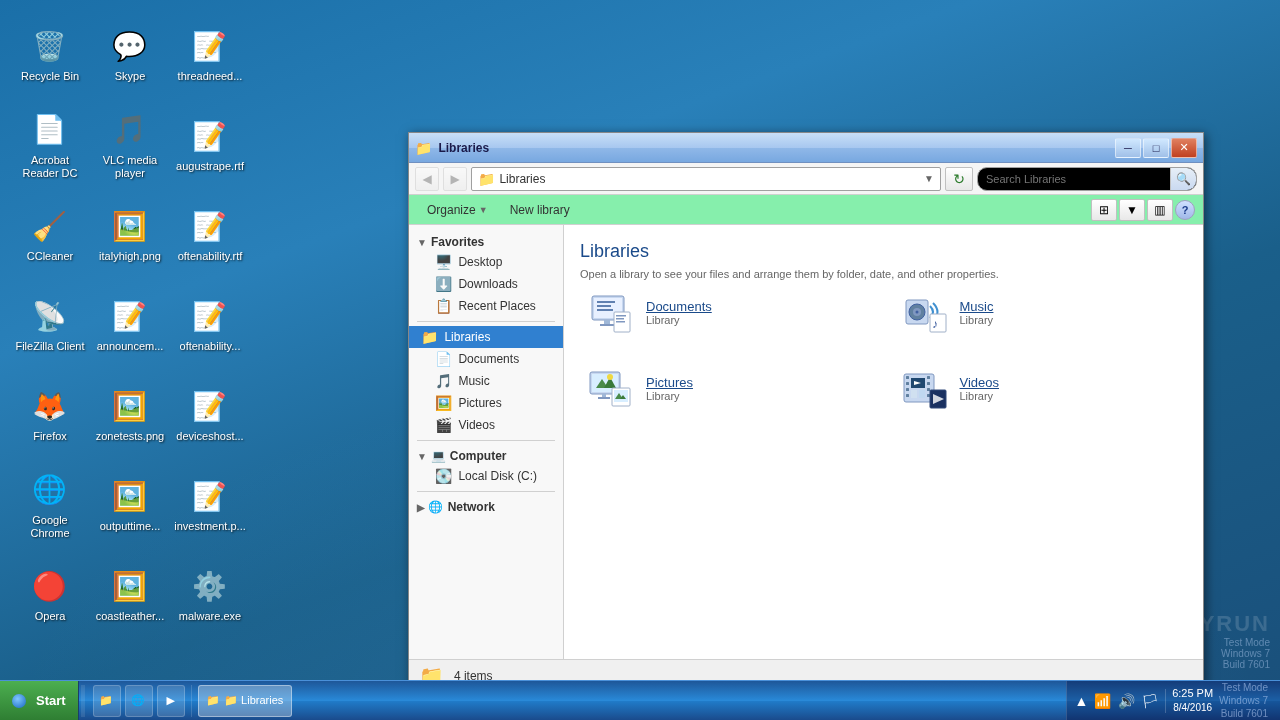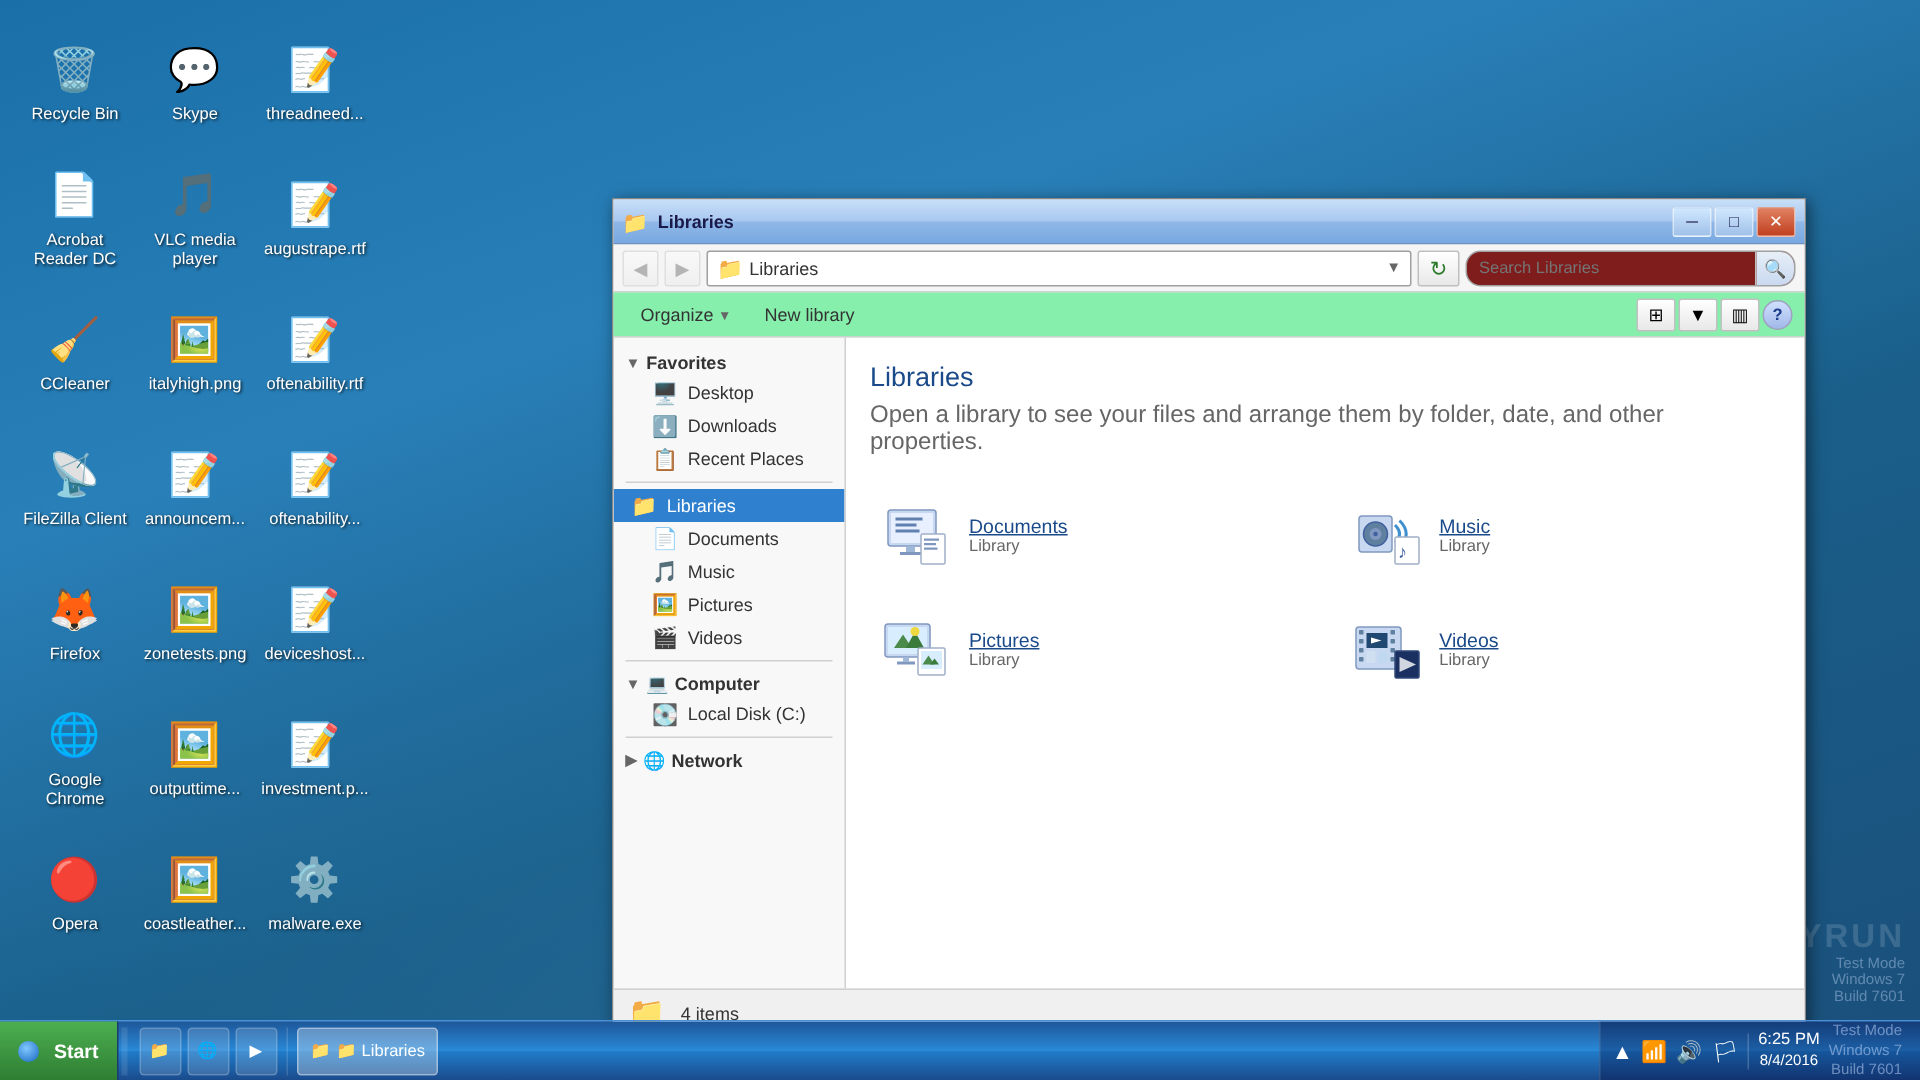--- a/index.html
+++ b/index.html
@@ -240,21 +240,21 @@
       font-size: 14px;
       color: #2a7a2a;
     }
     .search-box {
       width: 220px;
       height: 24px;
       border: 1px solid #a0a0a0;
       border-radius: 10px;
       display: flex;
       align-items: center;
-      background: #7f1d1d;
+      background: #000000;
       overflow: hidden;
     }
     .search-input {
       flex: 1;
       border: none;
       outline: none;
       padding: 0 8px;
       font-size: 11px;
       color: #aaa;
       background: transparent;
@@ -376,23 +376,22 @@
       padding: 16px;
       overflow-y: auto;
     }
     .content-title {
       font-size: 18px;
       color: #1a4a8a;
       font-weight: normal;
       margin-bottom: 6px;
     }
     .content-subtitle {
-      font-size: 16px;
+      font-size: 11px;
       color: #666;
-      margin-bottom: 20px;
     }
     .libraries-grid {
       display: grid;
       grid-template-columns: 1fr 1fr;
       gap: 12px 20px;
     }
     .library-item {
       display: flex;
       align-items: center;
       gap: 10px;

